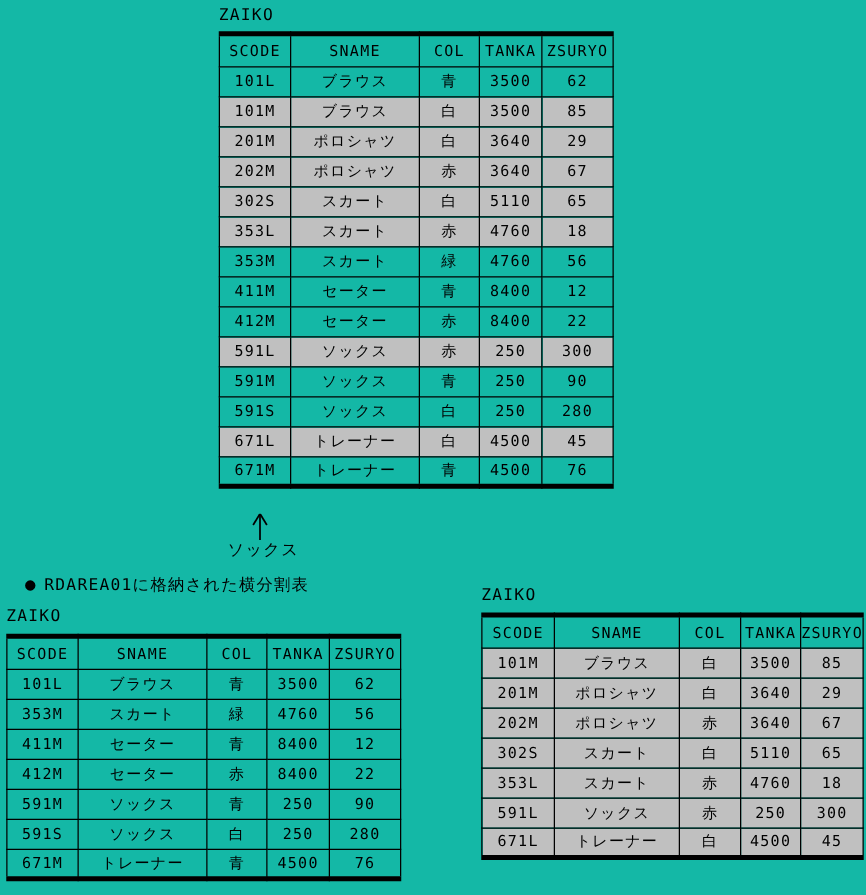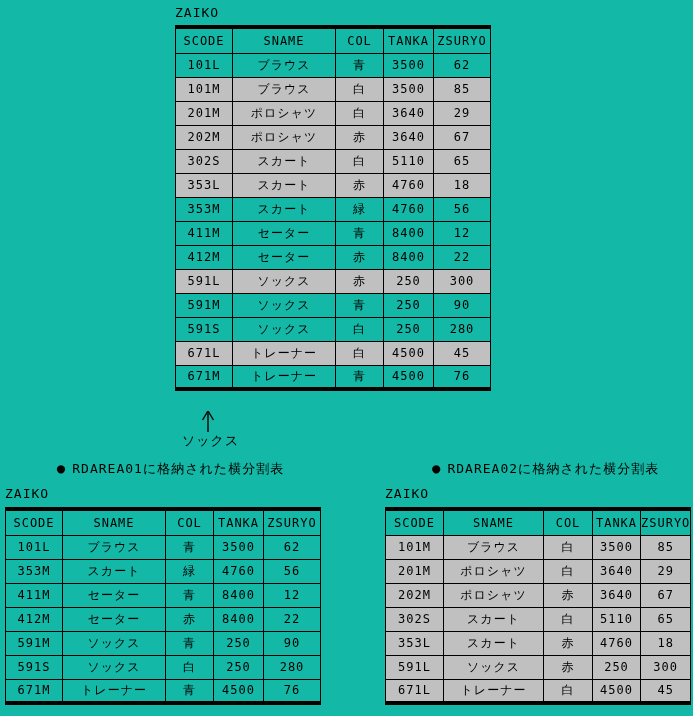--- a/index.html
+++ b/index.html
@@ -36,21 +36,21 @@
   .pk-label {
     position: absolute; left: 182px; top: 433px;
     font-size: 13px; letter-spacing: 1px; line-height: 16px; white-space: nowrap;
   }
 
   .section { position: absolute; top: 460px; }
   .section.left  { left: 5px; }
   .section.right { left: 385px; }
   .sec-heading {
     font-size: 13px; line-height: 16px; letter-spacing: 1px;
-    white-space: nowrap; margin-left: 15px; text-align: center;
+    white-space: nowrap; margin-left: 15px;
   }
   .sec-heading .bullet { font-size: 14px; margin-right: 6px; }
   .section .tbl-title { margin-top: 9px; margin-bottom: 5px; }
 </style>
 </head>
 <body>
 
 <div class="stage">
 
   <div class="main-wrap">
@@ -252,23 +252,20 @@
             <td>トレーナー</td>
             <td>青</td>
             <td>4500</td>
             <td>76</td>
           </tr>
         </tbody>
       </table>
   </div>
 
   <div class="section right">
-    <div class="sec-heading">
-      <span class="bullet">●</span><span>RDAREA02に格納された横分割表</span>
-    </div>
     <div class="tbl-title">ZAIKO</div>
     <table class="part">
       <colgroup>
         <col style="width:58px">
           <col style="width:100px">
           <col style="width:49px">
           <col style="width:48px">
           <col style="width:48px">
       </colgroup>
     <thead>

